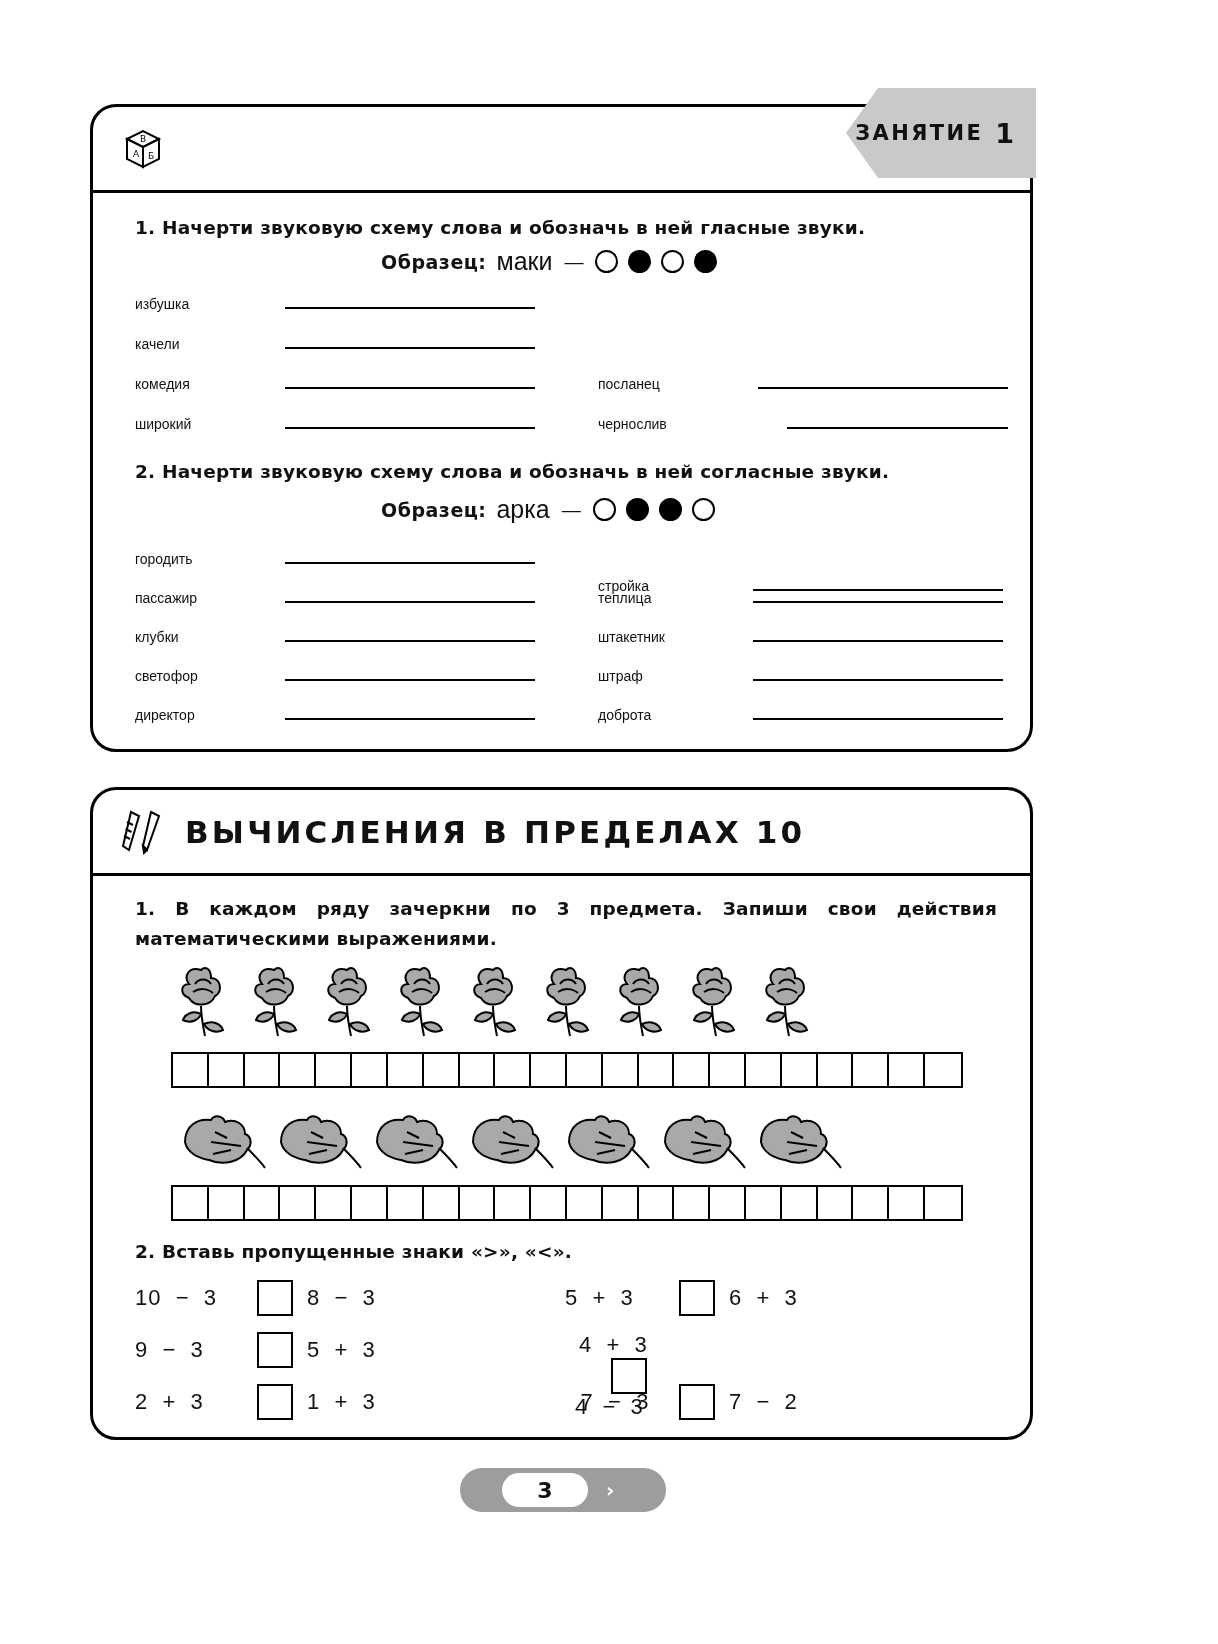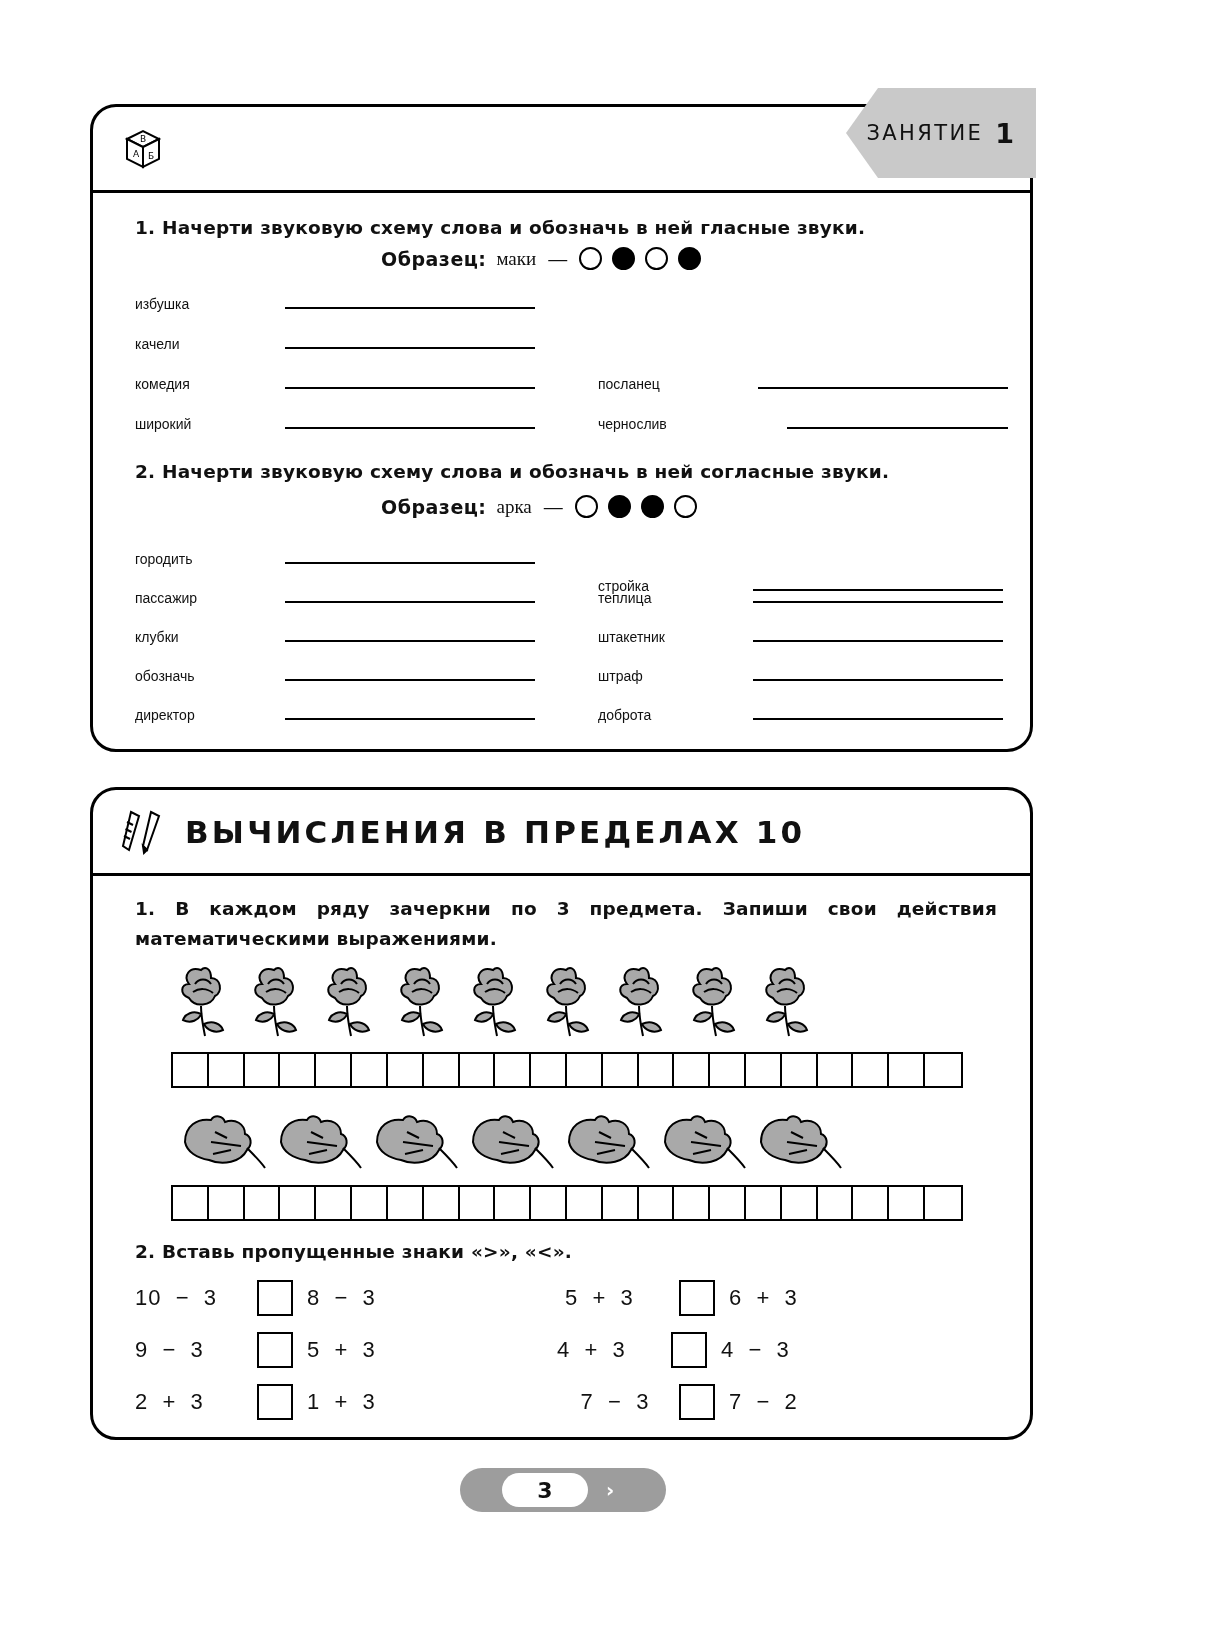--- a/index.html
+++ b/index.html
@@ -83,21 +83,21 @@
     background: #c9c9c9;
     display: flex;
     align-items: center;
     justify-content: flex-end;
     box-sizing: border-box;
     padding-right: 22px;
     clip-path: polygon(32px 0, 100% 0, 100% 100%, 32px 100%, 0 50%);
   }
   .lesson-label {
     font-family: "DejaVu Sans", sans-serif;
-    font-weight: normal;
+    font-weight: bold;
     font-size: 21px;
     letter-spacing: 2.4px;
     margin-left: 48px;
   }
   .lesson-number {
     font-family: "DejaVu Sans", sans-serif;
     font-weight: bold;
     font-size: 27px;
     margin-left: 12px;
   }
@@ -126,22 +126,22 @@
     align-items: center;
     font-size: 19px;
   }
   .sample-label {
     font-family: "DejaVu Sans", sans-serif;
     font-weight: bold;
     font-size: 19px;
     letter-spacing: 0.5px;
   }
   .sample-word {
-    font-family: Liberation Serif, serif;
-    font-size: 19px;
+    font-family: Liberation Sans, sans-serif;
+    font-size: 25px;
     margin-left: 10px;
   }
   .sample-dash {
     margin: 0 12px;
     font-size: 19px;
   }
   .circ {
     width: 23px;
     height: 23px;
     border: 2.5px solid #000;
@@ -325,21 +325,21 @@
     </div>
     <div class="word-row" style="left:42px; top:474px; width:430px;">
       <span class="word" style="width:150px;">пассажир</span>
       <span class="blank" style="width:250px;"></span>
     </div>
     <div class="word-row" style="left:42px; top:513px; width:430px;">
       <span class="word" style="width:150px;">клубки</span>
       <span class="blank" style="width:250px;"></span>
     </div>
     <div class="word-row" style="left:42px; top:552px; width:430px;">
-      <span class="word" style="width:150px;">обозначь</span>
+      <span class="word" style="width:150px;">светофор</span>
       <span class="blank" style="width:250px;"></span>
     </div>
     <div class="word-row" style="left:42px; top:591px; width:430px;">
       <span class="word" style="width:150px;">директор</span>
       <span class="blank" style="width:250px;"></span>
     </div>
 
     <div class="word-row" style="left:505px; top:435px; width:410px;">
       <span class="word" style="width:155px;margin-top:36px;">стройка</span>
       <span class="blank" style="width:250px;"></span>
@@ -685,21 +685,21 @@
       <span class="cmp-expr" style="width:108px; text-align:left;">2  +  3</span>
       <span class="cmp-box"></span>
       <span class="cmp-expr" style="width:108px;">1  +  3</span>
     </div>
 
     <div class="cmp-row" style="left:472px; top:490px;">
       <span class="cmp-expr" style="width:100px; text-align:left;">5  +  3</span>
       <span class="cmp-box"></span>
       <span class="cmp-expr" style="width:108px;">6  +  3</span>
     </div>
-    <div class="cmp-row" style="left:464px; top:542px;">
+    <div class="cmp-row" style="left:482px; top:542px;flex-direction:column;">
       <span class="cmp-expr" style="width:100px; text-align:left;">4  +  3</span>
       <span class="cmp-box"></span>
       <span class="cmp-expr" style="width:108px;">4  −  3</span>
     </div>
     <div class="cmp-row" style="left:472px; top:594px;">
       <span class="cmp-expr" style="width:100px; text-align:center;">7  −  3</span>
       <span class="cmp-box"></span>
       <span class="cmp-expr" style="width:108px;">7  −  2</span>
     </div>
   </div>

